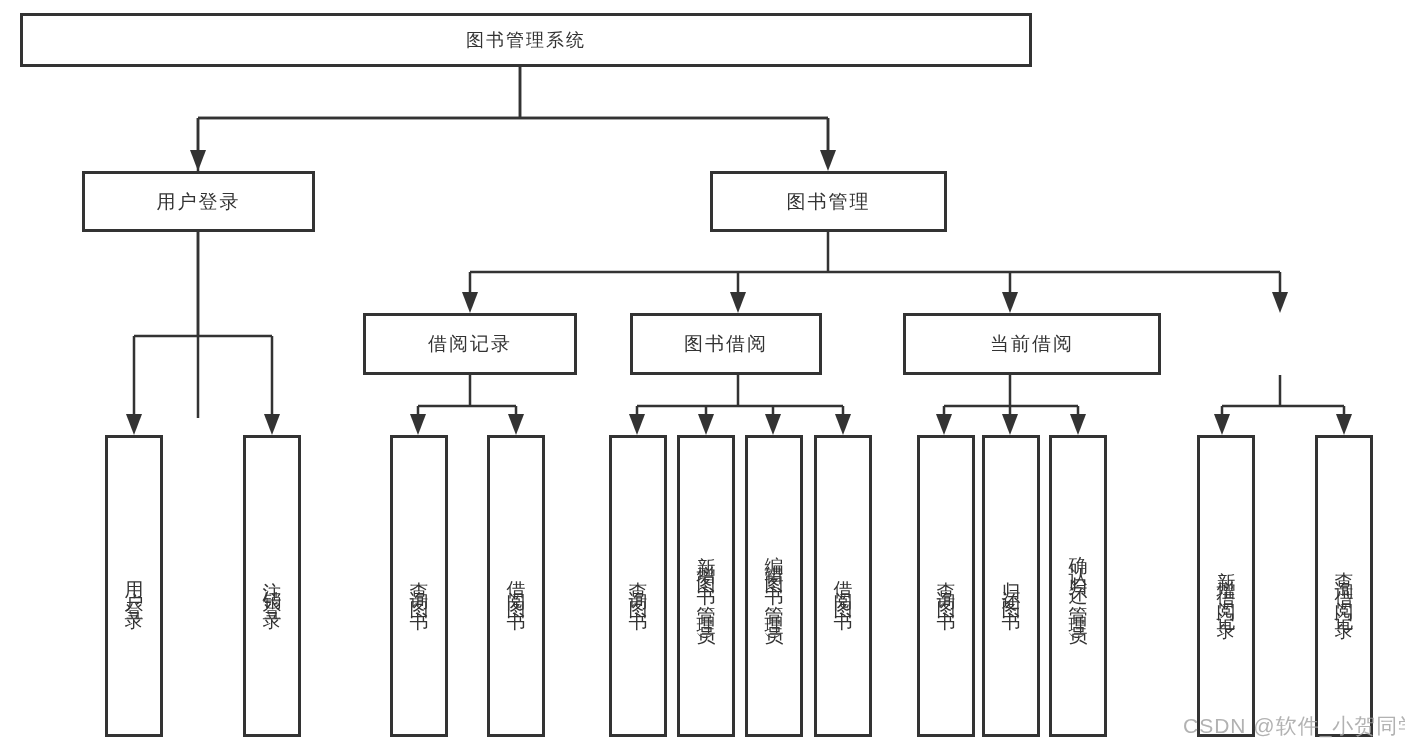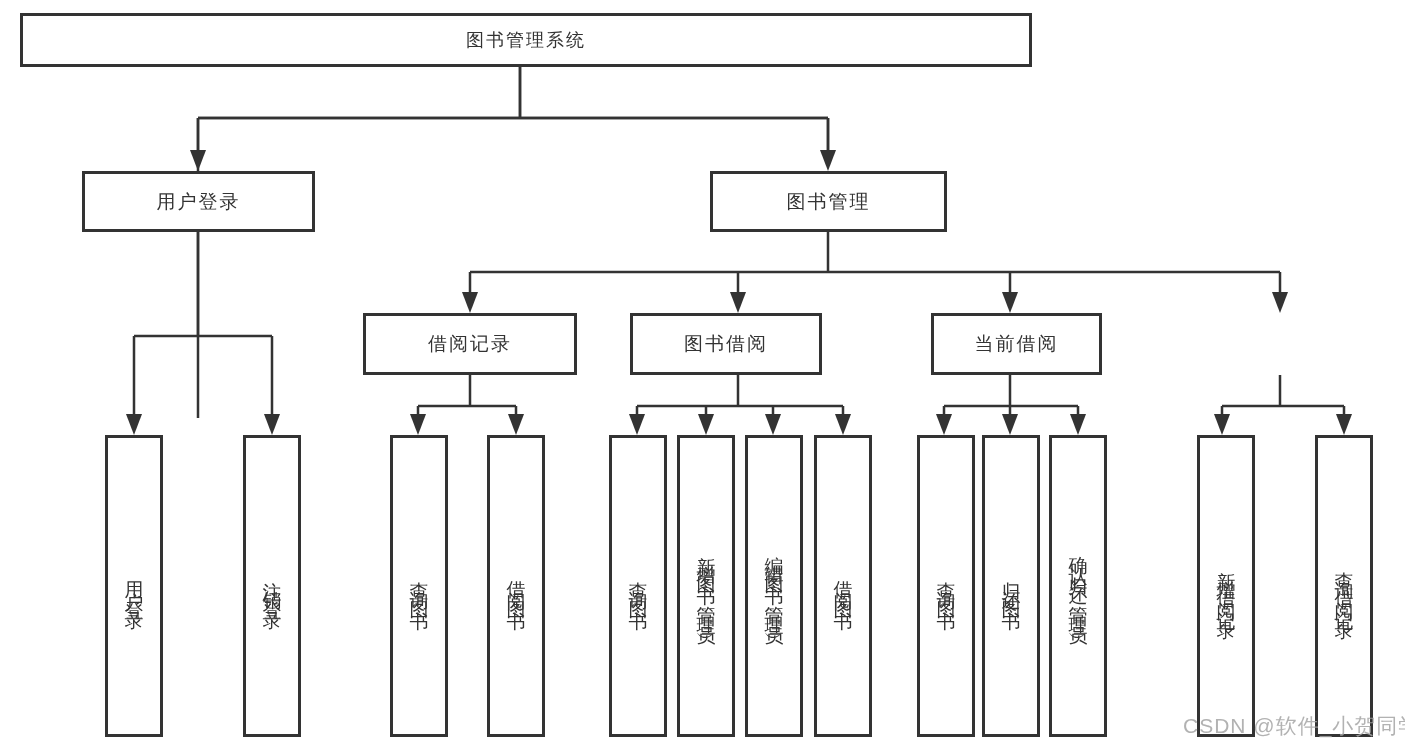--- a/index.html
+++ b/index.html
@@ -104,21 +104,21 @@
   <div class="node hnode" style="left:710px; top:171px; width:237px; height:61px;">
     <span>图书管理</span>
   </div>
 
   <div class="node hnode" style="left:363px; top:313px; width:214px; height:62px;">
     <span>借阅记录</span>
   </div>
   <div class="node hnode" style="left:630px; top:313px; width:192px; height:62px;">
     <span>图书借阅</span>
   </div>
-  <div class="node hnode" style="left:903px; top:313px; width:171px; height:62px;margin-left:28px;">
+  <div class="node hnode" style="left:903px; top:313px; width:258px; height:62px;">
     <span>当前借阅</span>
   </div>
 
   <div class="node vnode" style="left:105px;">
     <span class="vtext">用户登录</span>
   </div>
   <div class="node vnode" style="left:243px;">
     <span class="vtext">注销登录</span>
   </div>
 

